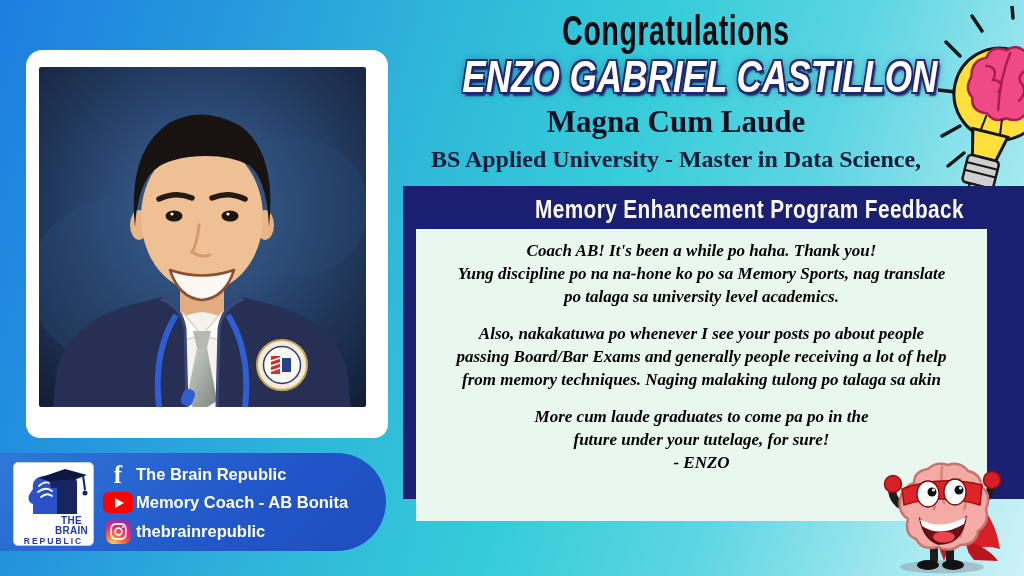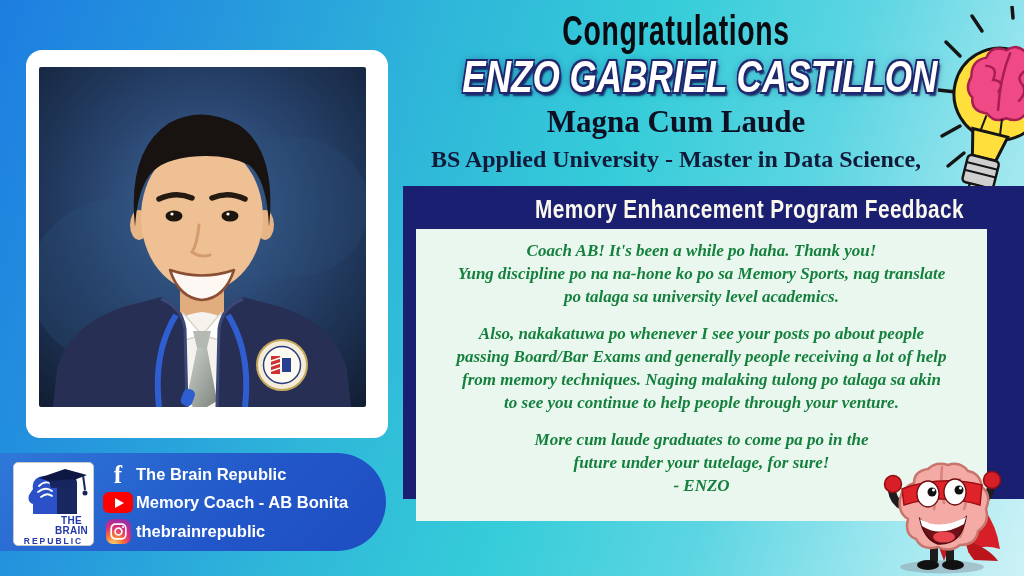--- a/index.html
+++ b/index.html
@@ -21,21 +21,21 @@
     transform:scaleX(.78);transform-origin:50% 50%;line-height:46px;
     text-shadow:-2px -2px 0 #20276f,2px -2px 0 #20276f,-2px 2px 0 #20276f,2px 2px 0 #20276f,3px 4px 2px rgba(18,25,90,.85),0 0 10px rgba(18,25,90,.5);}
   .honor{font-family:"Liberation Serif",serif;font-size:31px;font-weight:bold;color:#0c1022;line-height:40px;margin-top:2px;}
   .degree{font-family:"Liberation Serif",serif;font-size:24px;font-weight:bold;color:#121a3a;line-height:29px;margin-top:3px;}
   
   .feedback-box{position:absolute;left:403px;top:186px;width:597px;height:313px;background:#1b1f72;padding-left:48px;}
   .feedback-title{margin-top:7px;text-align:center;font-size:26px;font-weight:bold;color:#fbf9ee;
     letter-spacing:.5px;transform:scaleX(.8);transform-origin:50% 50%;white-space:nowrap;line-height:32px;}
   .feedback-inner{position:absolute;left:13px;top:43px;width:571px;height:292px;background:#e9f7ee;
     font-family:"Liberation Serif",serif;font-style:italic;font-weight:bold;
-    color:#15803d;font-size:17px;line-height:23px;text-align:center;}
+    color:#000000;font-size:17px;line-height:23px;text-align:center;}
   .feedback-inner .para{margin:0 14px 14px 14px;}
   .feedback-inner .para:first-child{margin-top:10px;}
   
   .social-box{position:absolute;left:0;top:453px;width:386px;height:98px;
     border-radius:0 49px 49px 0;background:linear-gradient(135deg,#2f78d8 0%,#2257c9 60%,#1e4dc0 100%);}
   .brand-logo{position:absolute;left:13px;top:9px;width:79px;height:82px;background:#fff;
     border:1px solid #c9c9c9;border-radius:5px;text-align:center;}
   .brand-logo .emblem{display:block;margin:3px auto 0;}
   .logo-top{font-size:10px;font-weight:bold;color:#2438a8;line-height:10px;letter-spacing:.3px;padding-left:36px;}
   .logo-bottom{font-size:8.5px;font-weight:bold;color:#2438a8;letter-spacing:2px;line-height:10px;}
@@ -147,21 +147,20 @@
     <div class="feedback-inner">
       <div class="para">
         <div>Coach AB! It's been a while po haha. Thank you!</div>
         <div>Yung discipline po na na-hone ko po sa Memory Sports, nag translate</div>
         <div>po talaga sa university level academics.</div>
       </div>
       <div class="para">
         <div>Also, nakakatuwa po whenever I see your posts po about people</div>
         <div>passing Board/Bar Exams and generally people receiving a lot of help</div>
         <div>from memory techniques. Naging malaking tulong po talaga sa akin</div>
-        <div>to see you continue to help people through your venture.</div>
       </div>
       <div class="para">
         <div>More cum laude graduates to come pa po in the</div>
         <div>future under your tutelage, for sure!</div>
         <div>- ENZO</div>
       </div>
     </div>
   </div>
 
   <div class="social-box">

